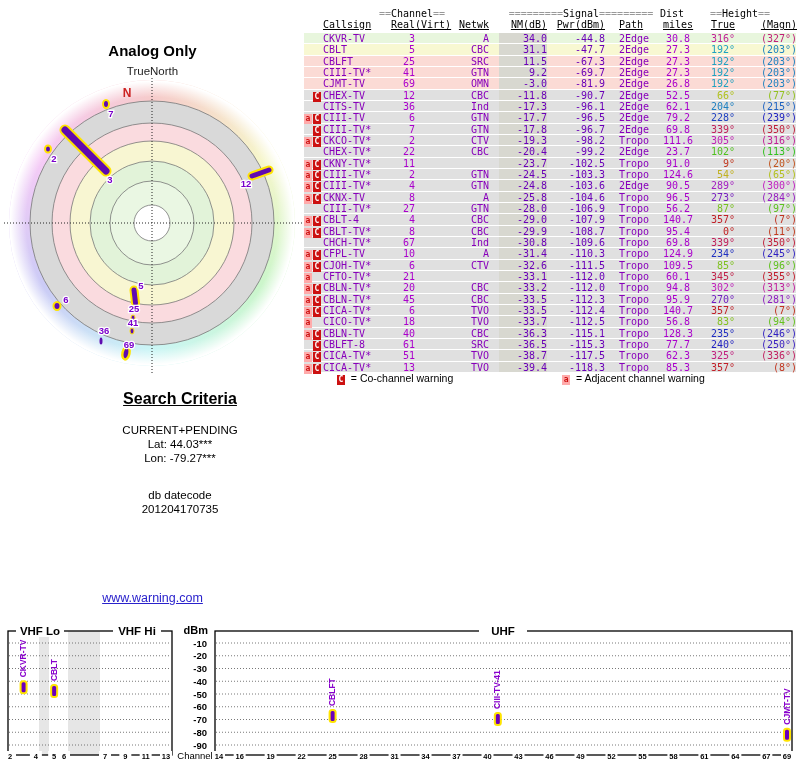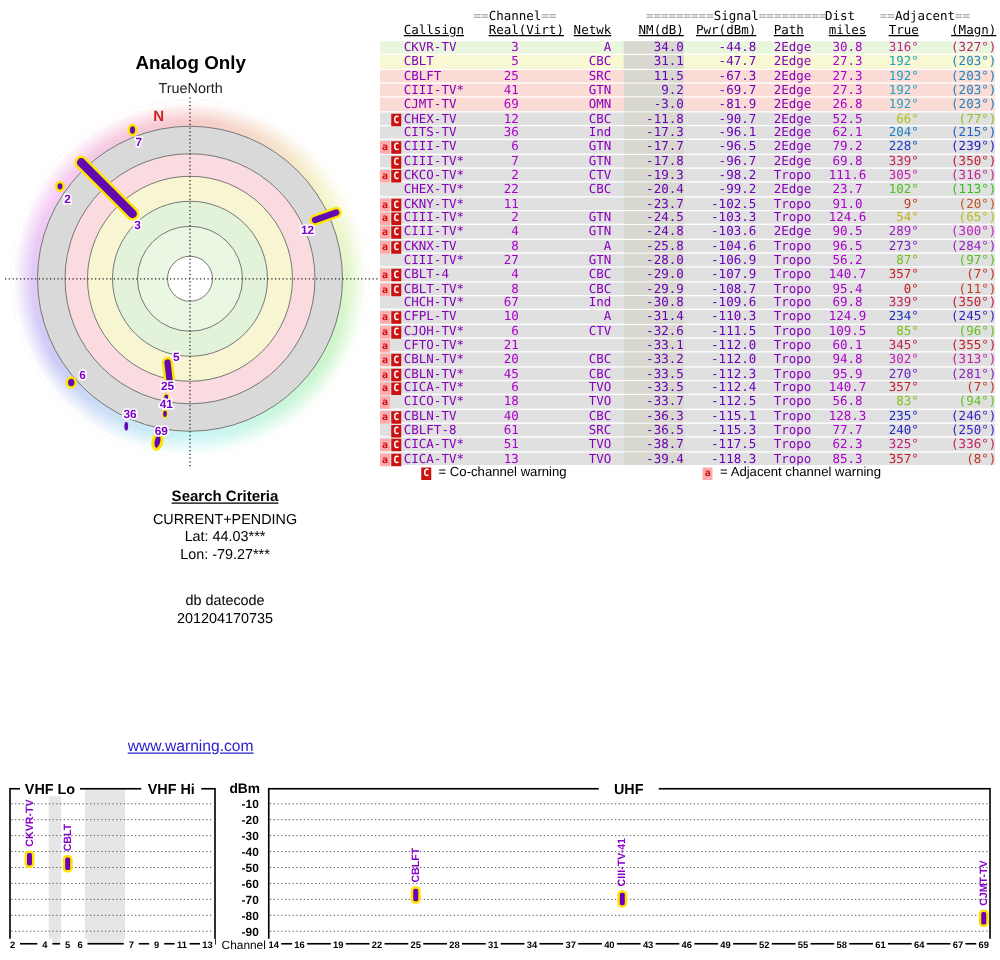--- a/index.html
+++ b/index.html
@@ -46,21 +46,21 @@
   .wbox{display:inline-block;width:8px;height:10px;line-height:10px;margin-top:0px;
     text-align:center;font-size:8px;font-weight:bold;font-family:"DejaVu Sans Mono",monospace;}
   .wbox.co{background:#cc1111;color:#fff;}
   .wbox.adj{background:#ffabab;color:#cc1111;}
   
   #warn-legend{position:absolute;left:304px;top:372px;width:496px;font-size:10.5px;color:#000;}
   #warn-legend .grp{display:inline-block;}
   
   #search-box{position:absolute;left:60px;top:390px;width:240px;text-align:center;
     font-size:11.5px;color:#000;}
-  #search-box .ttl{font-weight:bold;text-decoration:underline;font-size:12px;margin-bottom:5px;}
+  #search-box .ttl{font-weight:bold;text-decoration:underline;font-size:16px;margin-bottom:15px;}
   #search-box .ln{line-height:14px;}
   #search-box .gap{height:23px;}
   
   #site-link-wrap{position:absolute;left:0;top:588px;width:305px;text-align:center;}
   #site-link-wrap a{color:#2a22cc;text-decoration:underline;font-size:12.5px;cursor:pointer;}
   
   #band-chart{position:absolute;left:0;top:616px;}
 </style>
 </head>
 <body>
@@ -122,23 +122,23 @@
         <text x="129" y="348" fill="#7a00cc" font-size="9.5" font-weight="bold" font-family="&quot;Liberation Sans&quot;,sans-serif" text-anchor="middle" stroke="#ffffff" stroke-width="2.5" paint-order="stroke">69</text>
       </g>
     </svg>
 </div>
 <div id="radar-title">Analog Only</div>
 <div id="radar-subtitle">TrueNorth</div>
 
 <div id="tv-table">
   <div class="hline1">
     <span class="hgrp" style="left:58px;width:100px;"><span class="eq">==</span><span>Channel</span><span class="eq">==</span></span>
-    <span class="hgrp" style="left:185px;width:200px;"><span class="eq">=========</span><span>Signal</span><span class="eq">=========</span></span>
+    <span class="hgrp" style="left:177px;width:200px;"><span class="eq">=========</span><span>Signal</span><span class="eq">=========</span></span>
     <span class="hgrp" style="left:352px;width:32px;"><span>Dist</span></span>
-    <span class="hgrp" style="left:384px;width:104px;"><span class="eq">==</span><span>Adjacent</span><span class="eq">==</span></span>
+    <span class="hgrp" style="left:384px;width:104px;"><span class="eq">==</span><span>Height</span><span class="eq">==</span></span>
   </div>
   <div class="hrow">
     <span class="c-wa" style="text-decoration:none;"> </span><span class="c-wc" style="text-decoration:none;"> </span>
     <span class="c-cs">Callsign</span>
     <span class="c-re">Real</span>
     <span class="c-vi">(Virt)</span>
     <span class="c-nw">Netwk</span>
     <span class="c-nm" style="background:none;">NM(dB)</span>
     <span class="c-pw">Pwr(dBm)</span>
     <span class="c-pa">Path</span>

